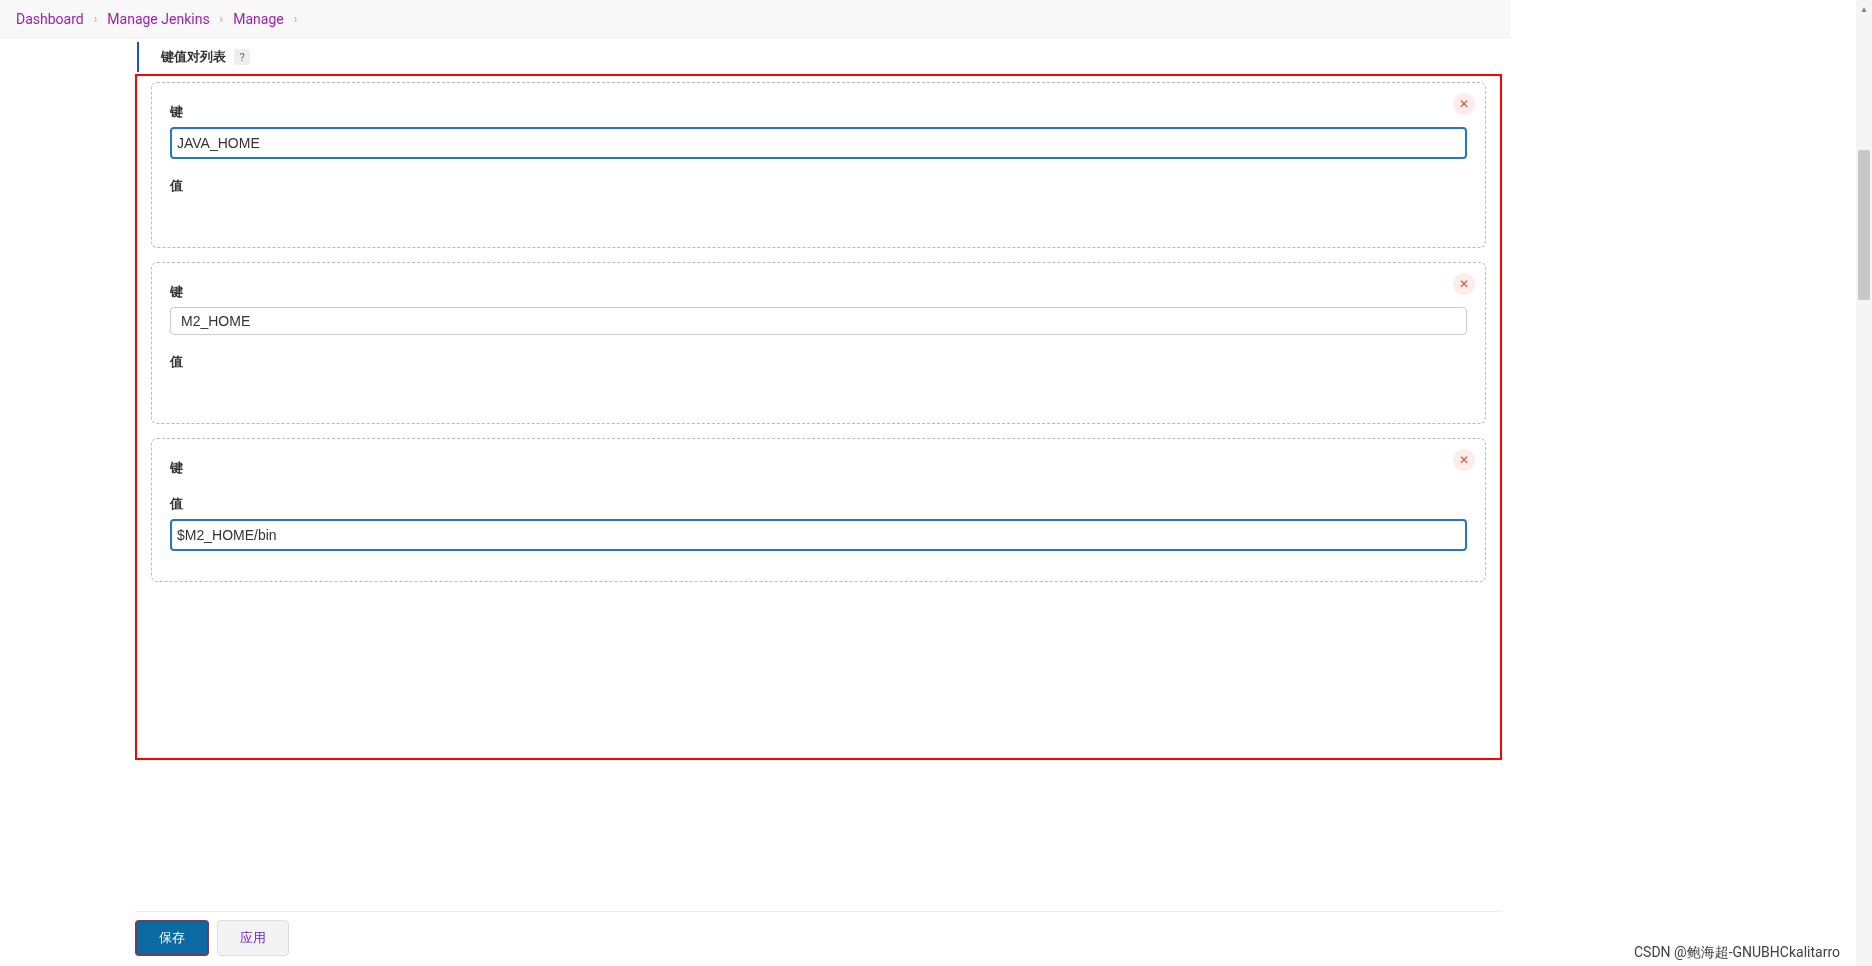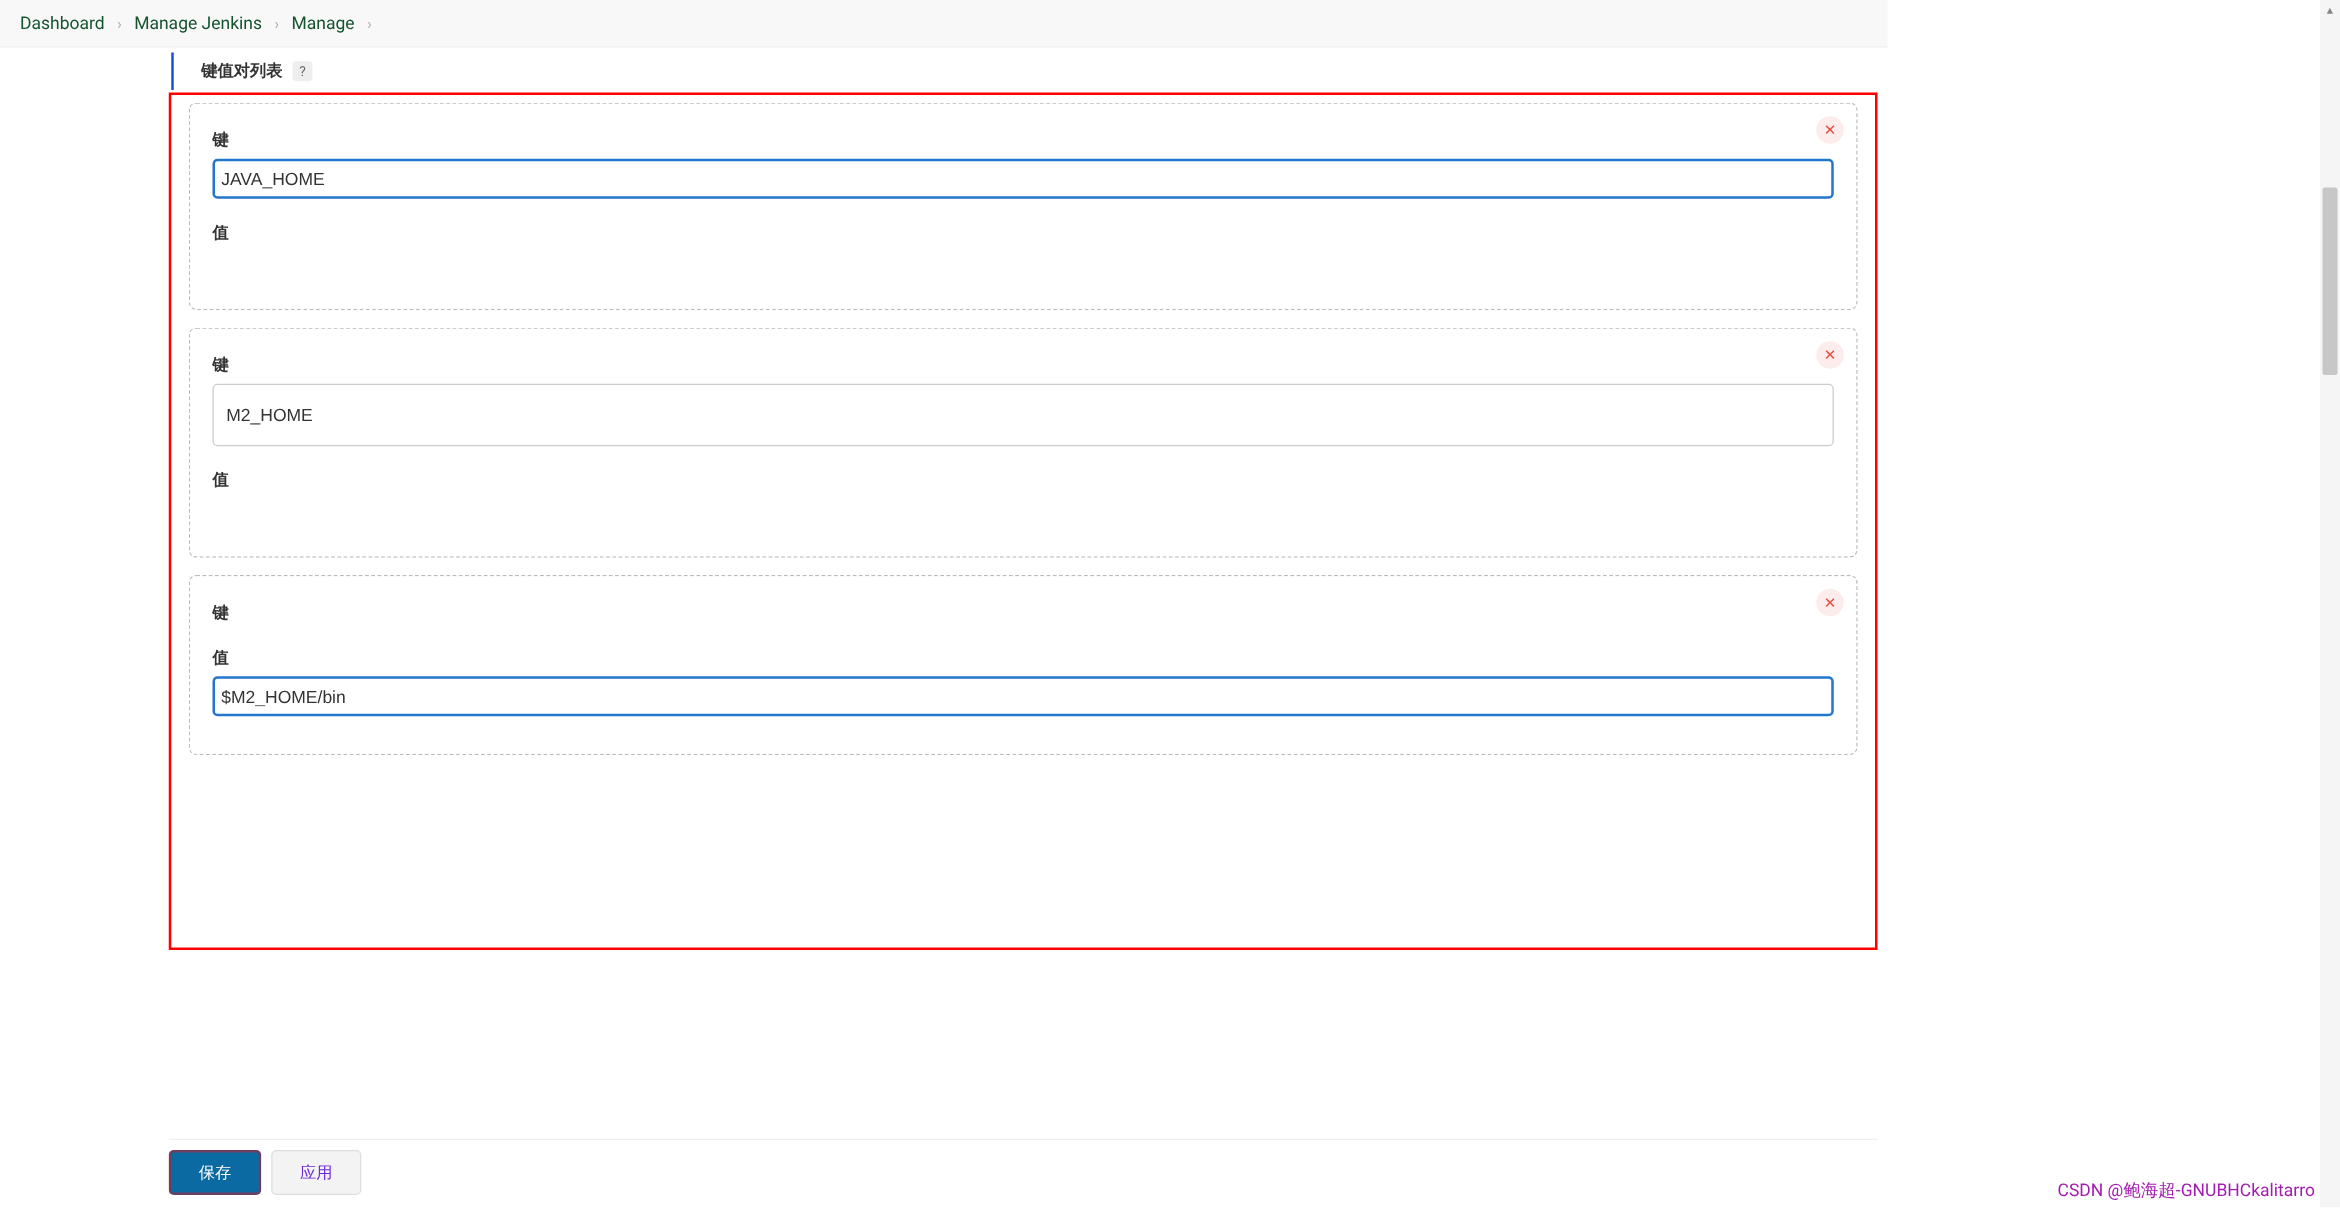--- a/index.html
+++ b/index.html
@@ -17,21 +17,21 @@
       display: flex;
       align-items: center;
       padding: 10px 16px;
       background: #f8f8f8;
       border-bottom: 1px solid #eee;
       font-size: 14px;
       color: #555;
       height: 38px;
       width: 1510px;
     }
-    .breadcrumb a { color: #14532d; text-decoration: none; cursor: pointer; text-align: center; }
+    .breadcrumb a { color: #a21caf; text-decoration: none; cursor: pointer; text-align: center; }
     .breadcrumb .sep { margin: 0 10px; color: #aaa; font-size: 12px; }
     .content {
       position: absolute;
       top: 38px;
       left: 135px;
       right: 370px;
       bottom: 0;
       padding-top: 4px;
     }
     .section-header {
@@ -89,21 +89,21 @@
     .field-label {
       font-size: 13px;
       color: #333;
       font-weight: bold;
       margin-bottom: 6px;
       margin-top: 2px;
     }
     .field-group + .field-group { margin-top: 18px; }
     .text-input {
       width: 100%;
-      padding: 16px 10px;
+      padding: 5px 10px;
       border: 1px solid #ccc;
       border-radius: 4px;
       font-size: 14px;
       color: #333;
       background: #fff;
       outline: none;
     }
     .text-input:focus, .text-input.focused {
       border: 2px solid #2277cc;
       padding: 6px 5px;
@@ -124,22 +124,22 @@
       border-radius: 4px;
       font-size: 13px;
       cursor: pointer;
       border: none;
     }
     .btn-primary { background: #0b6aa2; color: #fff; border: 2px solid rgba(255,0,0,.4); }
     .btn-secondary { background: #f3f3f3; color: #6d28d9; border: 1px solid #ddd; }
     .watermark {
       position: absolute;
       bottom: 4px;
-      right: 20px;
-      color: #a21caf;
+      right: 32px;
+      color: #404040;
       font-size: 14px;
       text-align: center;
     }
     .scrollbar-track {
       position: absolute;
       top: 0; right: 0;
       width: 16px;
       height: 100%;
       background: #f5f5f5;
     }

